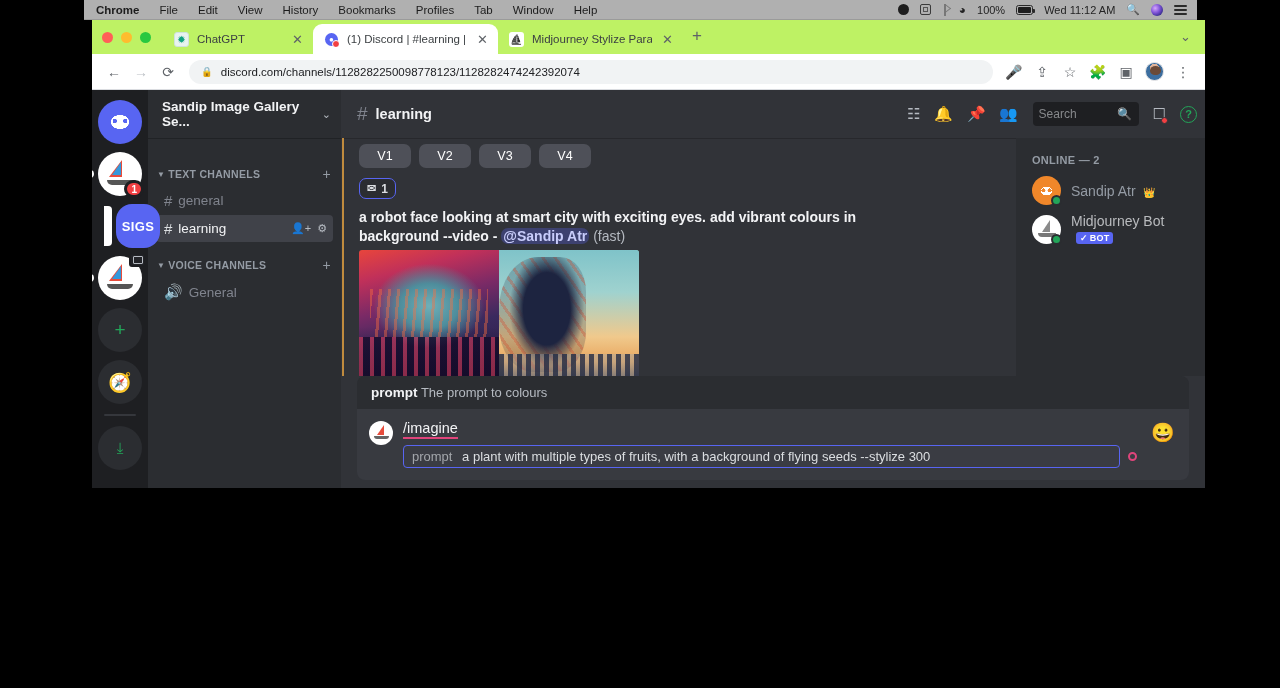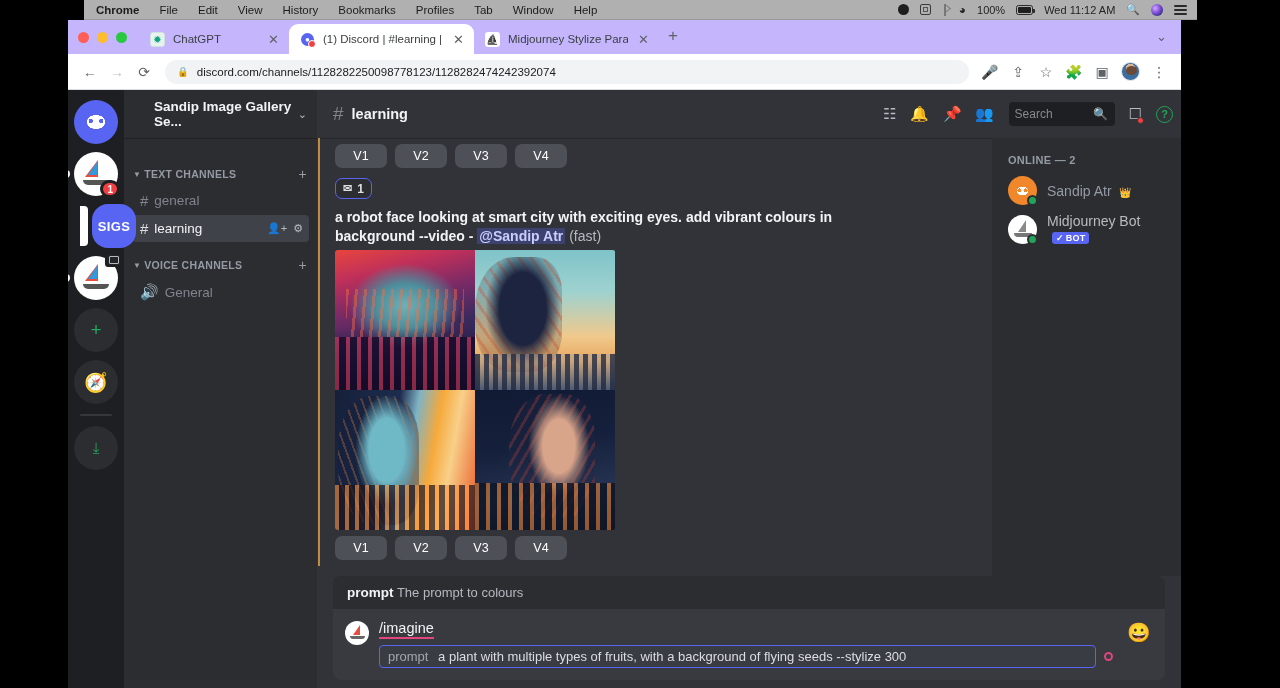--- a/index.html
+++ b/index.html
@@ -36,22 +36,22 @@
   .siri { width: 12px; height: 12px; border-radius: 50%;
           background: radial-gradient(circle at 35% 35%, #d6a6ff, #7a4fd4 45%, #2f2a85 80%); }
   .cc { width: 13px; height: 11px; position: relative; }
   .cc i { position: absolute; left: 0; height: 1.6px; background: #2a2a2a; border-radius: 1px; }
   .cc i:nth-child(1){ top: 1px; width: 13px; }
   .cc i:nth-child(2){ top: 5px; width: 13px; }
   .cc i:nth-child(3){ top: 9px; width: 13px; }
 
   
   #chrome {
-    position: absolute; left: 68px; top: 20px; width: 1113px; height: 668px;
-    background: #c4b5fd;
+    position: absolute; left: 92px; top: 20px; width: 1113px; height: 468px;
+    background: #bef264;
   }
   #tabstrip { position: relative; height: 34px; display: flex; align-items: flex-end; }
   .wbtns { display: flex; gap: 8px; align-items: center; padding: 0 12px 11px 10px; }
   .wb { width: 11px; height: 11px; border-radius: 50%; }
   .wb.r { background: #ff5f57; } .wb.y { background: #febc2e; } .wb.g { background: #28c840; }
 
   .tab {
     height: 30px; display: flex; align-items: center; gap: 8px;
     padding: 0 8px 0 11px; border-radius: 9px 9px 0 0;
     font-size: 11.5px; color: #3c4043; max-width: 185px; min-width: 150px;
@@ -129,21 +129,21 @@
   .guild.act.dl { font-size: 15px; }
   .railsep { width: 32px; height: 2px; background: #35373c; border-radius: 1px; margin: 2px 0; }
   .pill { position: absolute; left: -12px; top: 50%; transform: translateY(-50%);
           width: 8px; height: 8px; background: #fff; border-radius: 0 4px 4px 0; }
   .pill.tall { height: 40px; top: 2px; transform: none; }
   .pill.sm { height: 8px; }
 
   
   #sidebar { width: 193px; background: #2b2d31; display: flex; flex-direction: column; }
   #guildhead { height: 48px; display: flex; align-items: center; justify-content: flex-start;
-    padding: 0 10px 0 30px; color: #f2f3f5; font-size: 13.5px; font-weight: bold;
+    padding: 0 10px 0 14px; color: #f2f3f5; font-size: 13.5px; font-weight: bold;
     box-shadow: 0 1px 0 rgba(0,0,0,.24); flex-shrink: 0; }
   #guildhead .chev { font-size: 11px; color: #b5bac1; font-weight: normal; }
   #chanlist { flex: 1; padding-top: 14px; overflow: hidden; }
   .cat { display: flex; align-items: center; justify-content: space-between;
     padding: 14px 10px 4px 9px; color: #949ba4; font-size: 10.5px;
     font-weight: bold; letter-spacing: .3px; text-transform: uppercase; }
   .cat .ctxt { display: flex; align-items: center; gap: 3px; }
   .cat .carr { font-size: 8px; }
   .cat .plus { font-size: 14px; font-weight: normal; }
   .chan { display: flex; align-items: center; gap: 6px; margin: 1px 8px;
@@ -184,21 +184,21 @@
     color: #fff; font-size: 12.5px; font-weight: 500;
     display: flex; align-items: center; justify-content: center; }
   .mjbtn.icon { width: 40px; color: #00a8fc; font-size: 14px; }
   .envrow { padding: 4px 0 6px; }
   .env { display: inline-flex; align-items: center; gap: 5px; height: 21px;
     padding: 0 7px; border: 1px solid #5865f2; border-radius: 7px;
     background: #2b2d31; font-size: 12px; color: #dbdee1; font-weight: 600; }
   .env .em { font-size: 11px; }
   .prompt-text { color: #f2f3f5; font-size: 14px; font-weight: bold; line-height: 1.33;
     padding: 3px 0 5px; max-width: 560px; }
-  .mention { background: rgba(88,101,242,.3); color: #c9cdfb; border-radius: 1px; padding: 0 2px; }
+  .mention { background: rgba(88,101,242,.3); color: #c9cdfb; border-radius: 7px; padding: 0 2px; }
   .fastnote { color: #b5bac1; font-weight: normal; }
 
   
   #grid { width: 280px; height: 280px; display: grid;
     grid-template-columns: 1fr 1fr; grid-template-rows: 1fr 1fr;
     border-radius: 3px; overflow: hidden; }
   .cell { position: relative; overflow: hidden; }
   .c1 { background:
       linear-gradient(180deg, rgba(0,0,0,0) 55%, rgba(10,8,30,.65) 100%),
       radial-gradient(ellipse 55% 42% at 50% 40%, #6fb0b8 0%, #4e8d9c 38%, rgba(80,60,90,0) 72%),

